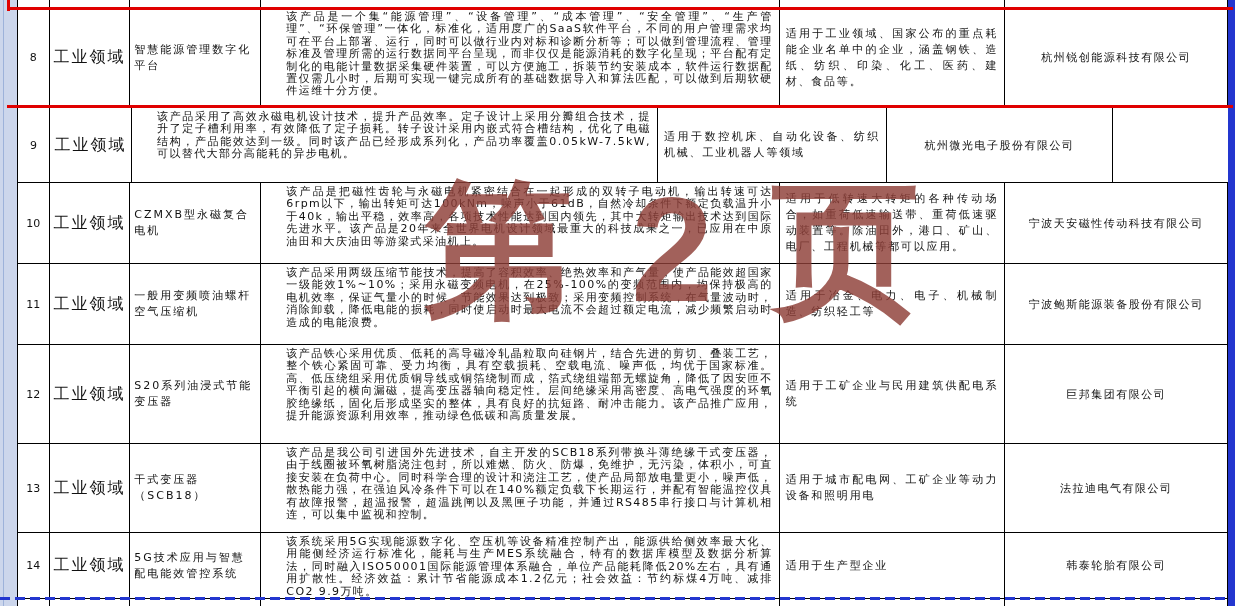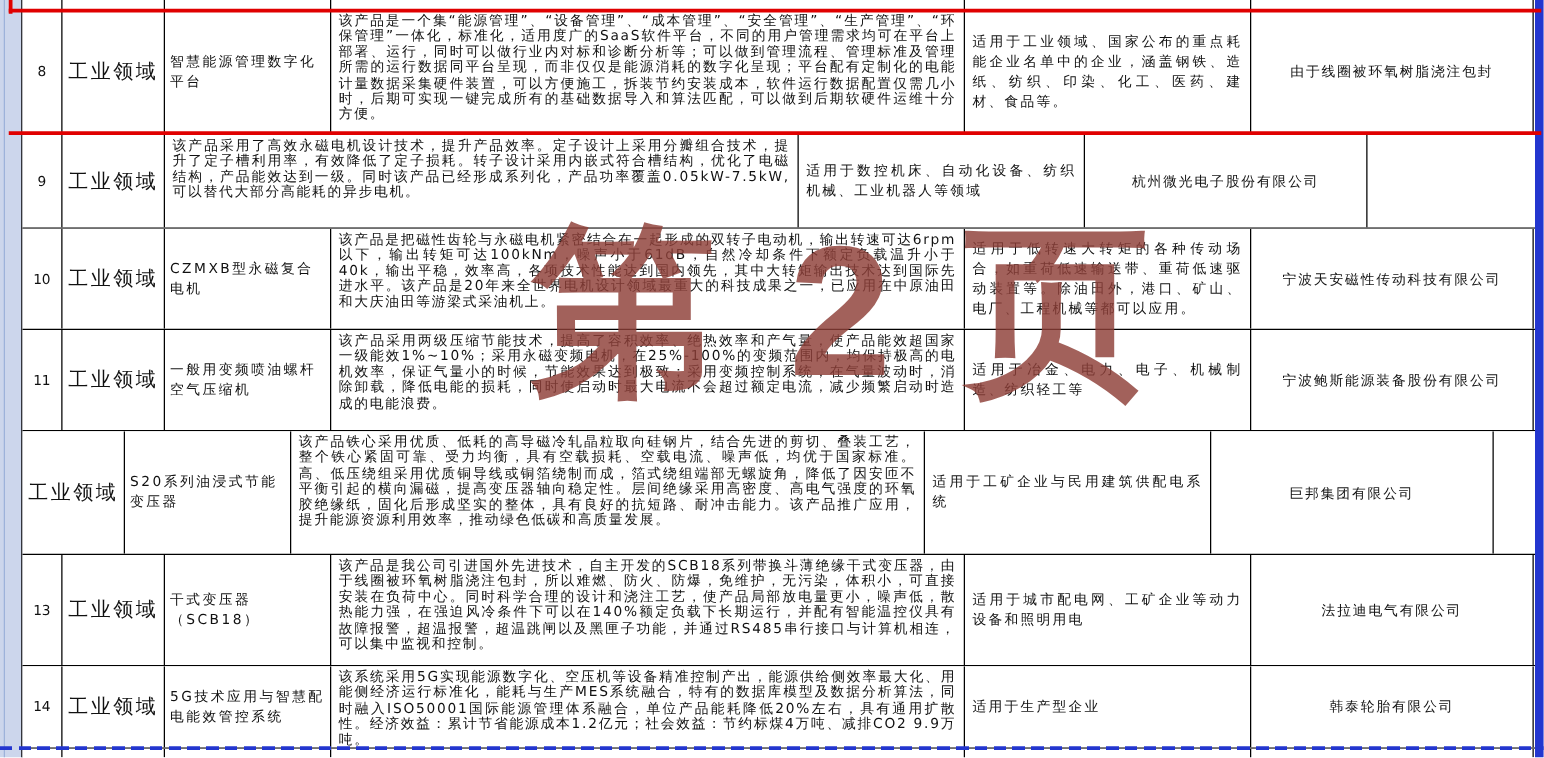--- a/index.html
+++ b/index.html
@@ -17,21 +17,21 @@
 
   
   #table { position:absolute; left:18px; top:0; width:1210px; }
   .tr { display:flex; width:1210px; border-bottom:1px solid #000; background:#fff; overflow:hidden; }
   .td { border-right:1px solid #000; overflow:hidden; color:#111; }
   .c-num  { width:32px;  display:flex; align-items:center; justify-content:center; font-size:11px; }
   .c-fld  { width:82px;  display:flex; align-items:center; justify-content:center; font-size:16px; letter-spacing:2px; }
   .c-name { width:133px; display:flex; align-items:center; font-size:11px; letter-spacing:2px;
             line-height:16px; padding:2px 4px; text-align:left; }
   .c-desc { width:507px; font-size:11px; letter-spacing:1.4px; line-height:12.4px;
-            padding:3px 6px 12px 6px; text-align:justify; }
+            padding:3px 6px 12px 6px; text-align:justify;margin-left:19px; }
   .c-scope{ width:229px; display:flex; align-items:center; font-size:11px; letter-spacing:1.8px;
             line-height:16px; padding:18px 6px; text-align:justify; }
   .c-comp { width:226px; display:flex; align-items:center; justify-content:center; font-size:11px;
             letter-spacing:1.5px; text-align:center; padding:2px 6px; }
 
   
   .sliver .td { height:100%; }
   #top-sliver { height:8px; border-bottom:none; }
   #bottom-strip { height:7px; border-bottom:none; }
 
@@ -70,21 +70,21 @@
       <div class="td c-scope"></div>
       <div class="td c-comp"></div>
     </div>
 
     <div class="tr" style="height:100px">
       <div class="td c-num">8</div>
       <div class="td c-fld">工业领域</div>
       <div class="td c-name">智慧能源管理数字化平台</div>
       <div class="td c-desc">该产品是一个集“能源管理”、“设备管理”、“成本管理”、“安全管理”、“生产管理”、“环保管理”一体化，标准化，适用度广的SaaS软件平台，不同的用户管理需求均可在平台上部署、运行，同时可以做行业内对标和诊断分析等；可以做到管理流程、管理标准及管理所需的运行数据同平台呈现，而非仅仅是能源消耗的数字化呈现；平台配有定制化的电能计量数据采集硬件装置，可以方便施工，拆装节约安装成本，软件运行数据配置仅需几小时，后期可实现一键完成所有的基础数据导入和算法匹配，可以做到后期软硬件运维十分方便。</div>
       <div class="td c-scope">适用于工业领域、国家公布的重点耗能企业名单中的企业，涵盖钢铁、造纸、纺织、印染、化工、医药、建材、食品等。</div>
-      <div class="td c-comp">由于线圈被环氧树脂浇注包封</div>
+      <div class="td c-comp">杭州锐创能源科技有限公司</div>
     </div>
 
     <div class="tr" style="height:75px">
       <div class="td c-num">9</div>
       <div class="td c-fld">工业领域</div>
       <div class="td c-desc">该产品采用了高效永磁电机设计技术，提升产品效率。定子设计上采用分瓣组合技术，提升了定子槽利用率，有效降低了定子损耗。转子设计采用内嵌式符合槽结构，优化了电磁结构，产品能效达到一级。同时该产品已经形成系列化，产品功率覆盖0.05kW-7.5kW,可以替代大部分高能耗的异步电机。</div>
       <div class="td c-scope">适用于数控机床、自动化设备、纺织机械、工业机器人等领域</div>
       <div class="td c-comp">杭州微光电子股份有限公司</div>
     </div>
 
@@ -100,20 +100,21 @@
     <div class="tr" style="height:81px">
       <div class="td c-num">11</div>
       <div class="td c-fld">工业领域</div>
       <div class="td c-name">一般用变频喷油螺杆空气压缩机</div>
       <div class="td c-desc">该产品采用两级压缩节能技术，提高了容积效率、绝热效率和产气量，使产品能效超国家一级能效1%~10%；采用永磁变频电机，在25%-100%的变频范围内，均保持极高的电机效率，保证气量小的时候，节能效果达到极致；采用变频控制系统，在气量波动时，消除卸载，降低电能的损耗，同时使启动时最大电流不会超过额定电流，减少频繁启动时造成的电能浪费。</div>
       <div class="td c-scope">适用于冶金、电力、电子、机械制造、纺织轻工等</div>
       <div class="td c-comp">宁波鲍斯能源装备股份有限公司</div>
     </div>
 
     <div class="tr" style="height:99px">
+      <div class="td c-num">12</div>
       <div class="td c-fld">工业领域</div>
       <div class="td c-name">S20系列油浸式节能变压器</div>
       <div class="td c-desc">该产品铁心采用优质、低耗的高导磁冷轧晶粒取向硅钢片，结合先进的剪切、叠装工艺，整个铁心紧固可靠、受力均衡，具有空载损耗、空载电流、噪声低，均优于国家标准。高、低压绕组采用优质铜导线或铜箔绕制而成，箔式绕组端部无螺旋角，降低了因安匝不平衡引起的横向漏磁，提高变压器轴向稳定性。层间绝缘采用高密度、高电气强度的环氧胶绝缘纸，固化后形成坚实的整体，具有良好的抗短路、耐冲击能力。该产品推广应用，提升能源资源利用效率，推动绿色低碳和高质量发展。</div>
       <div class="td c-scope">适用于工矿企业与民用建筑供配电系统</div>
       <div class="td c-comp">巨邦集团有限公司</div>
     </div>
 
     <div class="tr" style="height:89px">
       <div class="td c-num">13</div>
       <div class="td c-fld">工业领域</div>

